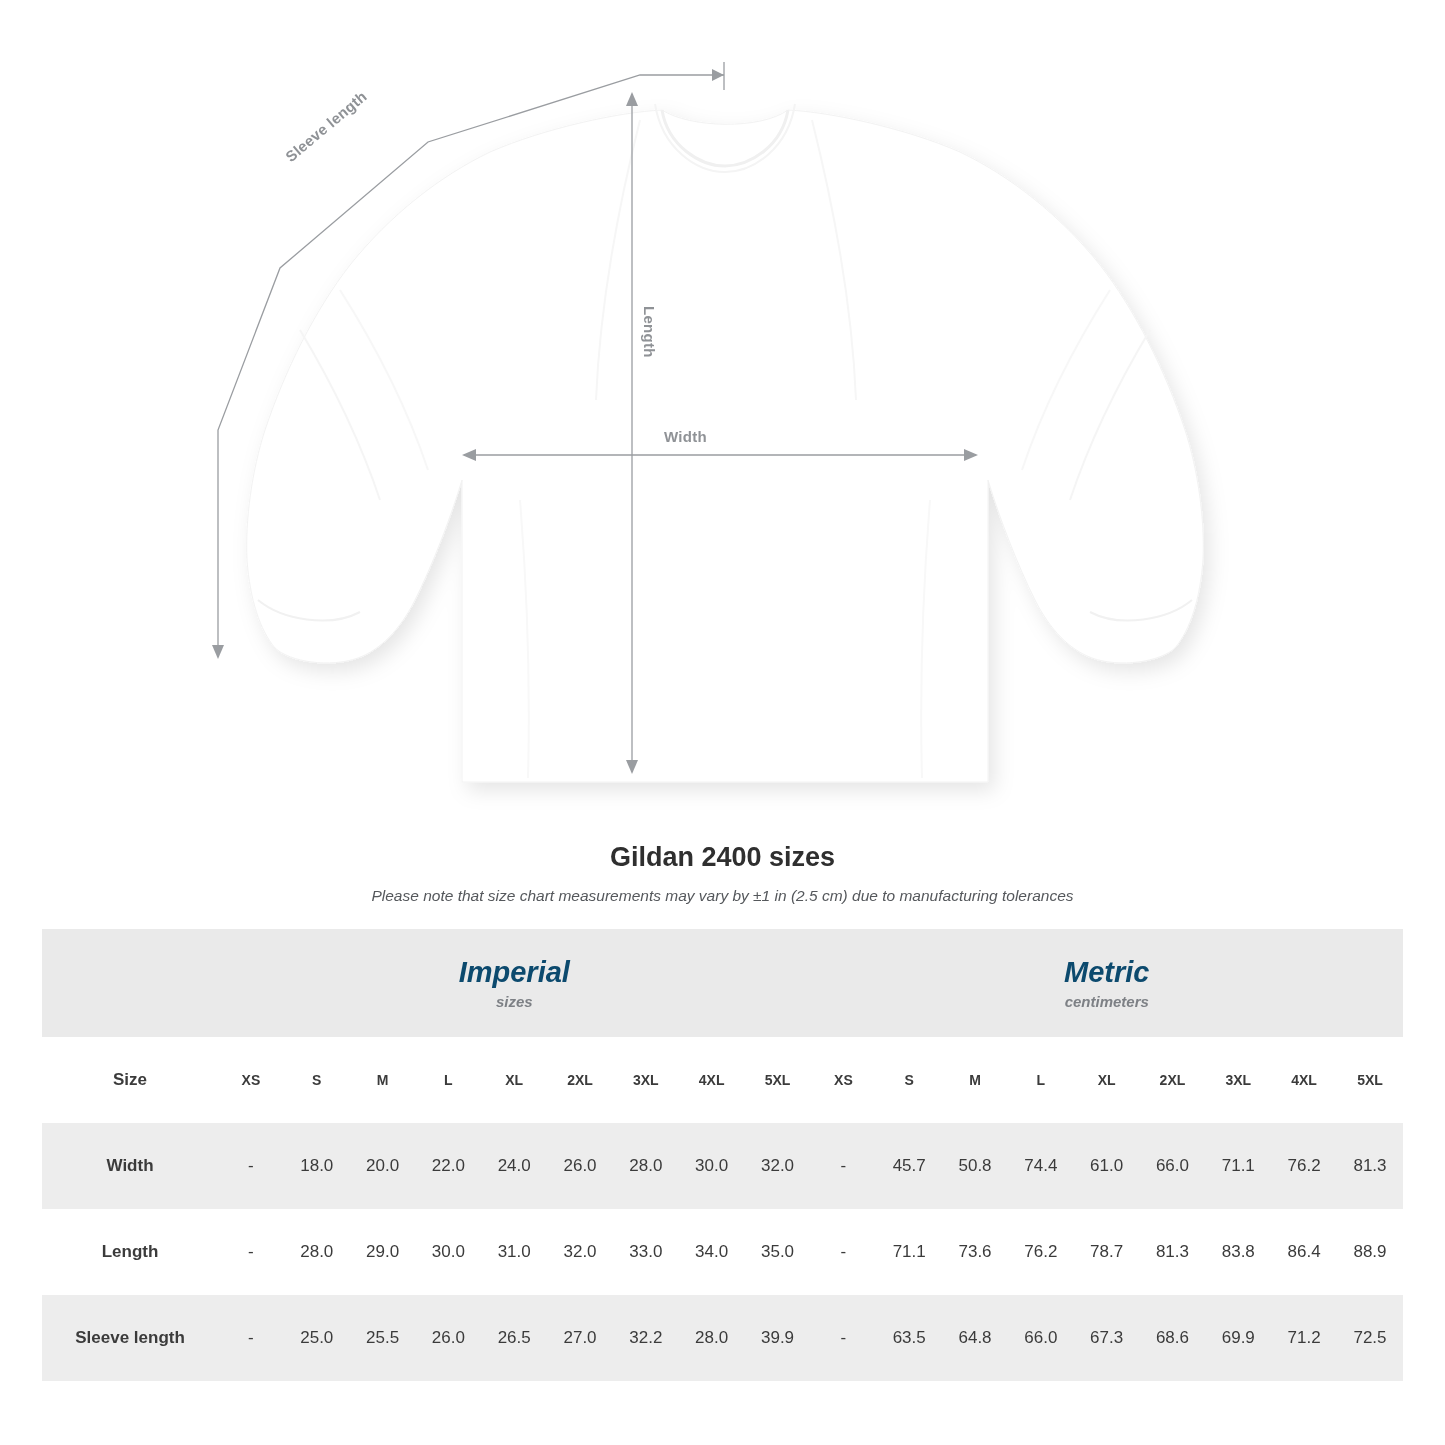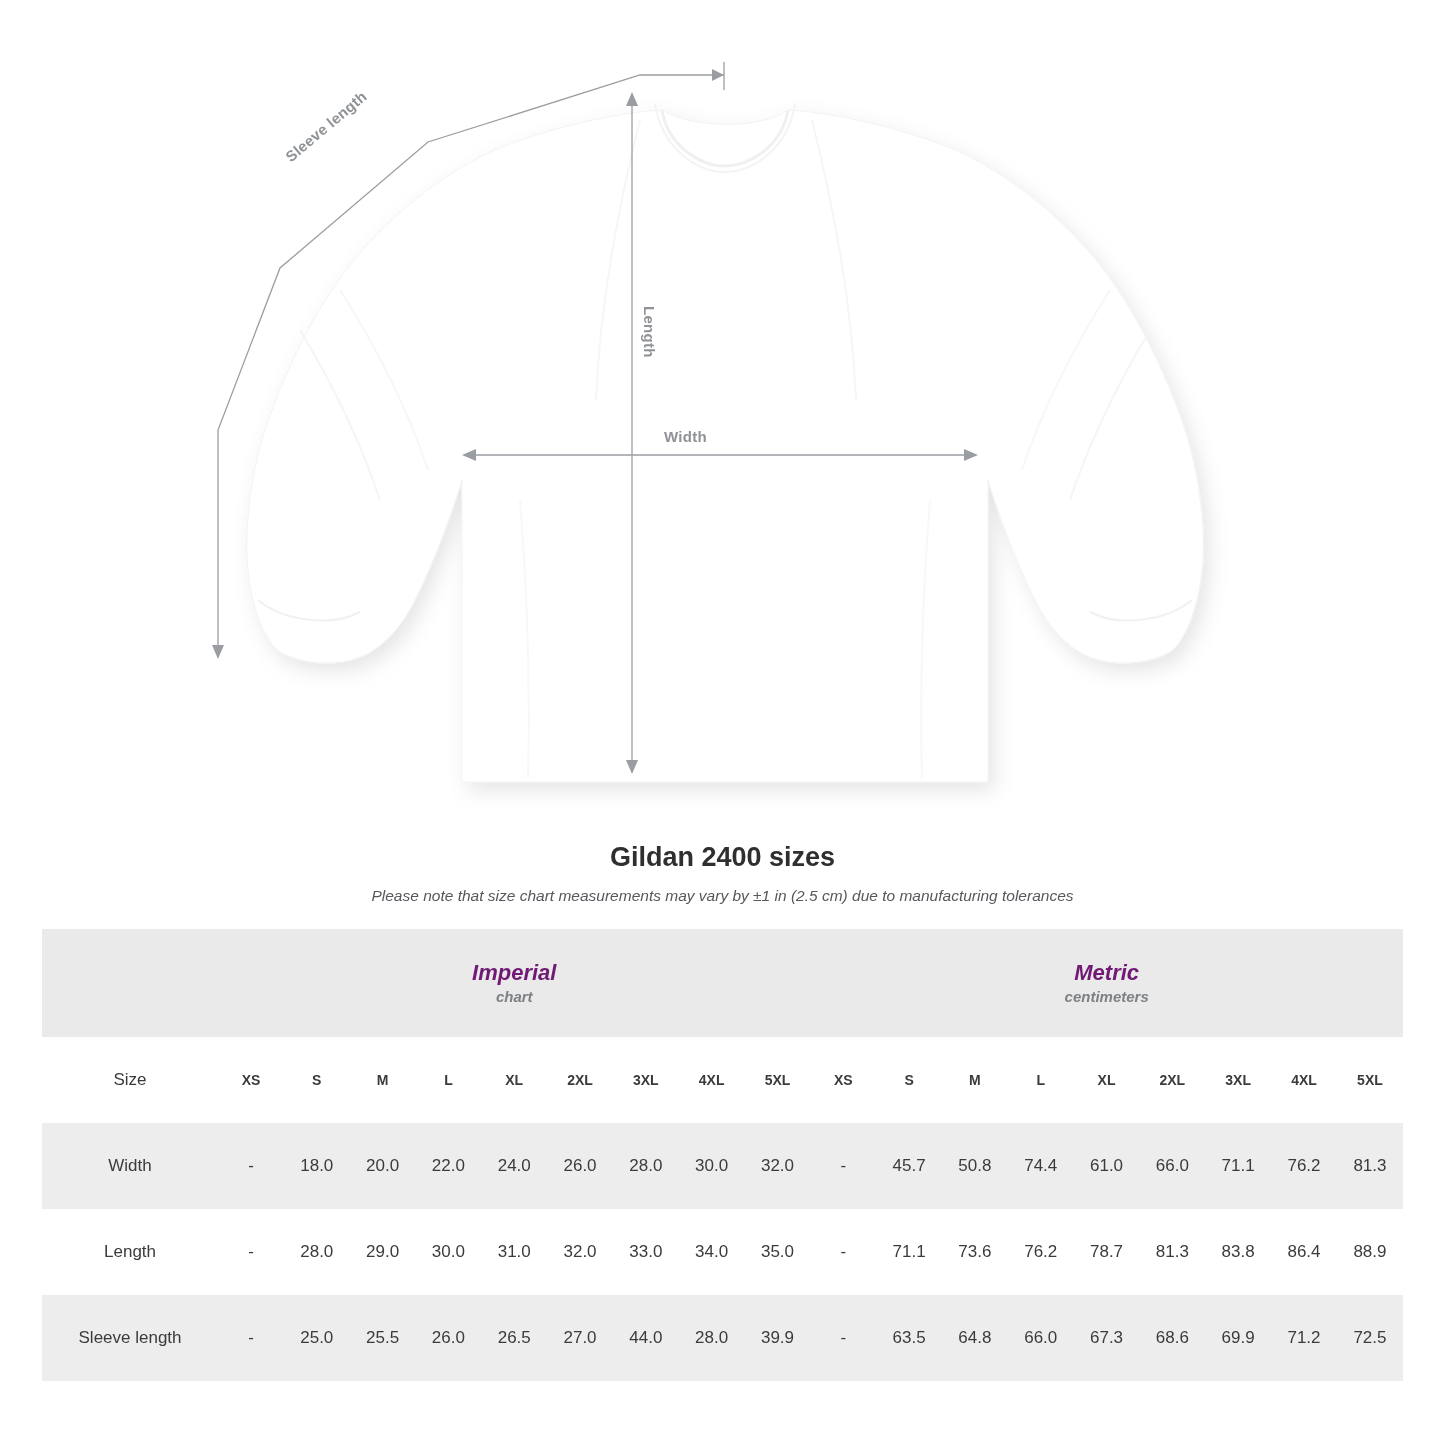--- a/index.html
+++ b/index.html
@@ -88,24 +88,24 @@
     border: 0;
     text-align: center;
     vertical-align: middle;
   }
   .unit-row th {
     background: #eaeaea;
     height: 108px;
     padding: 0;
   }
   .unit-title {
-    font-size: 22px;
+    font-size: 29px;
     font-weight: bold;
     font-style: italic;
-    color: #701a75;
+    color: #0c4a6e;
     line-height: 1.25;
   }
   .unit-sub {
     font-size: 15px;
     font-style: italic;
     color: #7d8085;
     line-height: 1.4;
   }
   .head-row th {
     background: #ffffff;
@@ -122,21 +122,21 @@
     font-size: 17px;
     color: #3b3b3b;
   }
   tbody tr.shade td {
     background: #ededed;
   }
   tbody tr.plain td {
     background: #ffffff;
   }
   td.rowlabel, th.rowlabel {
-    font-weight: normal;
+    font-weight: bold;
     width: 176px;
   }
   col.sizecol { width: 65.8px; }
   col.labelcol { width: 176px; }
 </style>
 </head>
 <body>
 
 <div class="page">
 
@@ -240,21 +240,21 @@
         <col class="sizecol">
           <col class="sizecol">
           <col class="sizecol">
           <col class="sizecol">
       </colgroup>
       <thead>
         <tr class="unit-row">
           <th></th>
           <th colspan="9">
             <div class="unit-title">Imperial</div>
-            <div class="unit-sub">chart</div>
+            <div class="unit-sub">sizes</div>
           </th>
           <th colspan="9">
             <div class="unit-title">Metric</div>
             <div class="unit-sub">centimeters</div>
           </th>
         </tr>
         <tr class="head-row">
           <th class="rowlabel">Size</th>
           <th>XS</th>
           <th>S</th>
@@ -320,21 +320,21 @@
           <td>88.9</td>
         </tr>
         <tr class="shade">
           <td class="rowlabel">Sleeve length</td>
           <td>-</td>
           <td>25.0</td>
           <td>25.5</td>
           <td>26.0</td>
           <td>26.5</td>
           <td>27.0</td>
-          <td>44.0</td>
+          <td>32.2</td>
           <td>28.0</td>
           <td>39.9</td>
           <td>-</td>
           <td>63.5</td>
           <td>64.8</td>
           <td>66.0</td>
           <td>67.3</td>
           <td>68.6</td>
           <td>69.9</td>
           <td>71.2</td>

